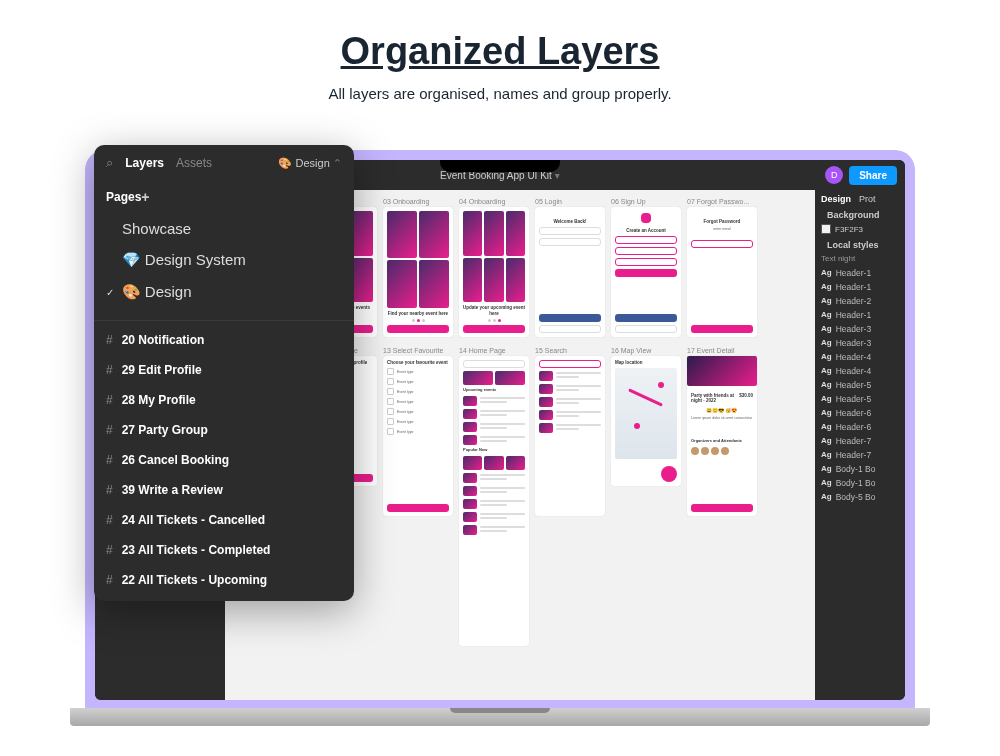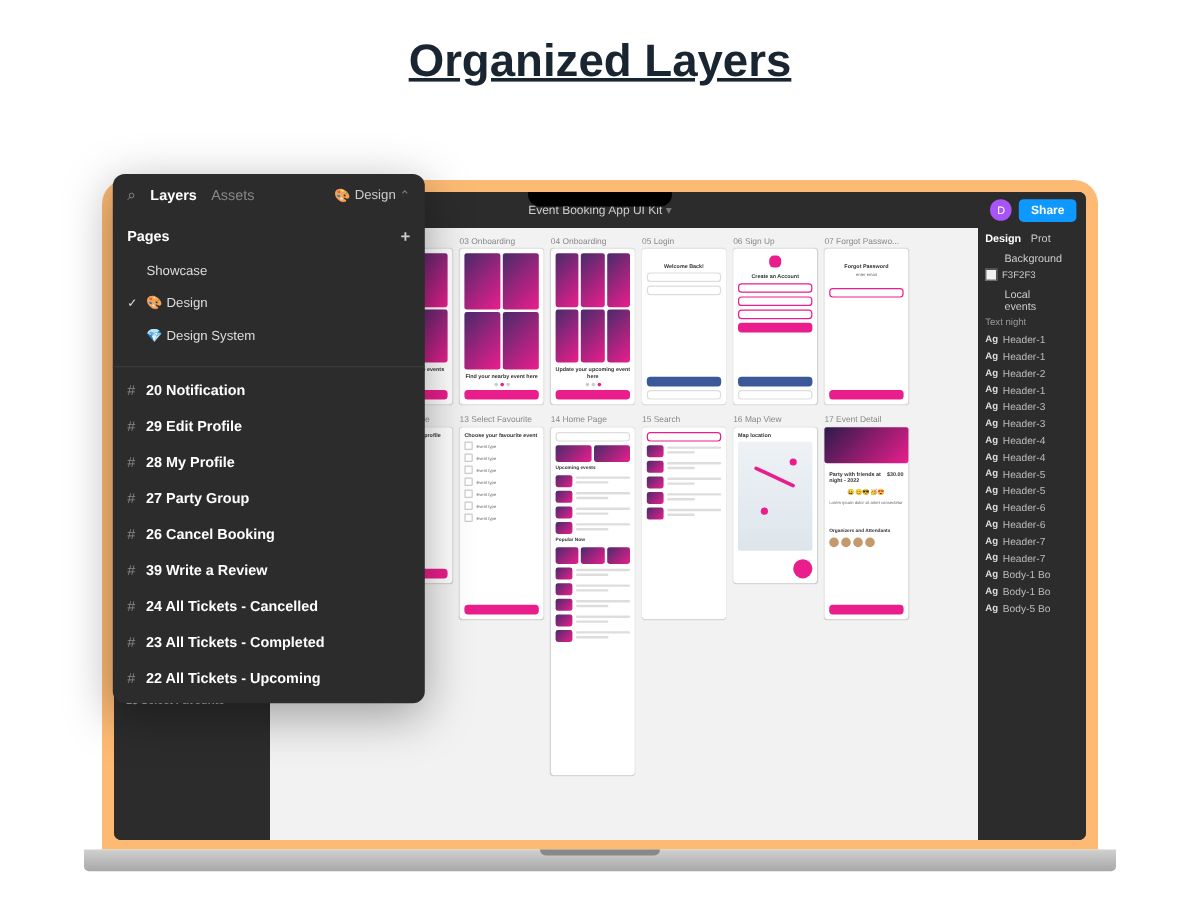--- a/index.html
+++ b/index.html
@@ -2,21 +2,21 @@
 <html><head>
 <meta charset="utf-8">
 <style>
   * { margin: 0; padding: 0; box-sizing: border-box; font-family: -apple-system, BlinkMacSystemFont, "Segoe UI", sans-serif; }
   body { background: #fff; width: 1000px; height: 756px; overflow: hidden; position: relative; }
   .hero { text-align: center; padding-top: 30px; }
   .hero h1 { font-size: 38px; font-weight: 800; color: #1a2532; text-decoration: underline; }
   .hero p { font-size: 15px; color: #1a2532; margin-top: 12px; }
 
   .laptop { position: absolute; left: 50%; transform: translateX(-50%); top: 150px; width: 830px; }
-  .laptop-screen { background: #fdba74; border-radius: 20px 20px 0 0; padding: 10px 10px 8px 10px; position: relative; }
+  .laptop-screen { background: #c4b5fd; border-radius: 20px 20px 0 0; padding: 10px 10px 8px 10px; position: relative; }
   .notch { position: absolute; top: 10px; left: 50%; transform: translateX(-50%); width: 120px; height: 12px; background: #000; border-radius: 0 0 10px 10px; z-index: 50; }
   .screen-inner { background: #2c2c2c; border-radius: 6px; overflow: hidden; height: 540px; position: relative; }
   .laptop-base { height: 18px; background: linear-gradient(#d0d0d0,#a8a8a8); border-radius: 0 0 4px 4px; width: 860px; margin-left: -15px; position: relative; }
   .laptop-base::after { content: ''; position: absolute; left: 50%; transform: translateX(-50%); top: 0; width: 100px; height: 5px; background: #888; border-radius: 0 0 6px 6px; }
 
   
   .figma-top { height: 30px; background: #2c2c2c; display: flex; align-items: center; padding: 0 8px; gap: 10px; color: #bbb; font-size: 10px; }
   .figma-top .tool { width: 14px; height: 14px; display: inline-flex; align-items: center; justify-content: center; color: #bbb; font-size: 11px; }
   .figma-top .title-center { position: absolute; left: 50%; transform: translateX(-50%); display: flex; align-items: center; gap: 3px; color: #ccc; font-size: 10px; }
   .figma-top .right { margin-left: auto; display: flex; align-items: center; gap: 6px; }
@@ -24,21 +24,21 @@
   .share-btn { background: #0d99ff; color: #fff; font-size: 10px; font-weight: 600; padding: 4px 10px; border-radius: 4px; }
 
   
   .figma-body { display: flex; height: calc(100% - 30px); }
   .left-rail { width: 130px; background: #2c2c2c; color: #ccc; font-size: 9px; overflow: hidden; padding: 4px 0; }
   .left-rail .li { padding: 3px 10px; white-space: nowrap; overflow: hidden; text-overflow: ellipsis; font-weight: 600; }
   .canvas { flex: 1; background: #f3f2f3; overflow: hidden; padding: 8px 6px; }
   .right-rail { width: 90px; background: #2c2c2c; color: #ccc; font-size: 9px; padding: 4px 6px; }
   .right-rail .tabs { display: flex; gap: 8px; font-size: 9px; margin-bottom: 6px; }
   .right-rail .tabs span:first-child { color: #fff; font-weight: 600; }
-  .right-rail .sec { font-size: 9px; color: #ccc; font-weight: 400; margin: 6px 16px 4px; }
+  .right-rail .sec { font-size: 9px; color: #ccc; font-weight: 700; margin: 6px 6px 4px; }
   .swatch { display: flex; align-items: center; gap: 4px; font-size: 8px; }
   .swatch .box { width: 10px; height: 10px; background: #f3f2f3; border: 1px solid #555; }
   .style-row { display: flex; gap: 4px; font-size: 8.5px; padding: 2px 0; color: #bbb; }
   .style-row .ag { font-weight: 700; color: #ddd; font-size: 8px; }
 
   
   .row-artboards { display: flex; gap: 6px; margin-bottom: 10px; align-items: flex-start; }
   .artboard .label { font-size: 7px; color: #888; margin-bottom: 2px; white-space: nowrap; }
   .artboard .frame { background: #fff; width: 70px; border-radius: 3px; box-shadow: 0 0 1px rgba(0,0,0,.2); padding: 4px; display: flex; flex-direction: column; gap: 3px; position: relative; }
   .frame.h1 { height: 130px; }
@@ -70,34 +70,35 @@
   .hero-img { height: 30px; background: linear-gradient(135deg,#2b1b4b,#e91e8c); border-radius: 2px; margin: -4px -4px 4px -4px; }
   .chip-emoji { display: flex; gap: 2px; justify-content: center; font-size: 5px; }
 
   
   .layers-panel { position: absolute; left: 94px; top: 145px; width: 260px; background: #2c2c2c; border-radius: 10px; box-shadow: 0 10px 40px rgba(0,0,0,.35); z-index: 100; color: #ccc; padding-bottom: 6px; }
   .lp-top { display: flex; align-items: center; gap: 12px; padding: 10px 12px 8px; font-size: 12px; }
   .lp-top .search { color: #888; font-size: 13px; }
   .lp-top .tab { color: #888; cursor: pointer; }
   .lp-top .tab.active { color: #fff; font-weight: 700; }
   .lp-top .page-sel { margin-left: auto; font-size: 11px; color: #ccc; display: flex; align-items: center; gap: 3px; }
-  .lp-section { display: flex; justify-content: space-between; align-items: center; padding: 10px 12px 6px; font-size: 12px; font-weight: 700; color: #fff; }
+  .lp-section { display: flex; justify-content: flex-start; align-items: center; padding: 10px 12px 6px; font-size: 12px; font-weight: 700; color: #fff; }
   .lp-section .plus { font-size: 14px; color: #ccc; }
   .lp-pages { padding: 2px 0 8px; }
-  .lp-pages .page { padding: 7px 0 7px 28px; font-size: 11px; color: #ddd; display: flex; align-items: center; gap: 6px; }
+  .lp-pages .page { padding: 7px 0 7px 28px; font-size: 15px; color: #ddd; display: flex; align-items: center; gap: 6px; }
   .lp-pages .page.active::before { content: '✓'; position: absolute; margin-left: -16px; font-size: 10px; }
   .lp-divider { height: 1px; background: #3a3a3a; margin: 4px 0; }
   .lp-frames .frame-item { padding: 8px 12px; font-size: 12px; font-weight: 700; color: #fff; display: flex; align-items: center; gap: 9px; }
   .lp-frames .hash { color: #888; font-weight: 400; }
 </style>
 </head>
 <body>
 
 <div class="hero">
   <h1>Organized Layers</h1>
+  <p>All layers are organised, names and group properly.</p>
 </div>
 
 <div class="laptop">
   <div class="laptop-screen">
     <div class="notch"></div>
     <div class="screen-inner">
 
       <div class="figma-top">
         <span class="tool">▷</span>
         <span class="tool">▭</span>
@@ -429,21 +430,21 @@
         <div class="right-rail">
           <div class="tabs">
             <span>Design</span>
             <span>Prot</span>
           </div>
           <div class="sec">Background</div>
           <div class="swatch">
               <div class="box"></div>
               <span>F3F2F3</span>
             </div>
-          <div class="sec">Local events</div>
+          <div class="sec">Local styles</div>
           <div style="font-size:8px;color:#999;margin-bottom:3px">Text night</div>
           <div id="styles-list">
               <div class="style-row">
                 <span class="ag">Ag</span>
                 <span>Header-1</span>
               </div>
               <div class="style-row">
                 <span class="ag">Ag</span>
                 <span>Header-1</span>
               </div>
@@ -522,22 +523,22 @@
     <span class="tab active">Layers</span>
     <span class="tab">Assets</span>
     <span class="page-sel">🎨 <span>Design</span> <span style="color:#777">⌃</span></span>
   </div>
   <div class="lp-section">
     <span>Pages</span>
     <span class="plus">+</span>
   </div>
   <div class="lp-pages" id="lp-pages">
       <div class="page "> Showcase</div>
+      <div class="page ">💎 Design System</div>
       <div class="page active">🎨 Design</div>
-      <div class="page ">💎 Design System</div>
     </div>
   <div class="lp-divider"></div>
   <div class="lp-frames" id="lp-frames">
       <div class="frame-item">
         <span class="hash">#</span>
         <span>20 Notification</span>
       </div>
       <div class="frame-item">
         <span class="hash">#</span>
         <span>29 Edit Profile</span>

